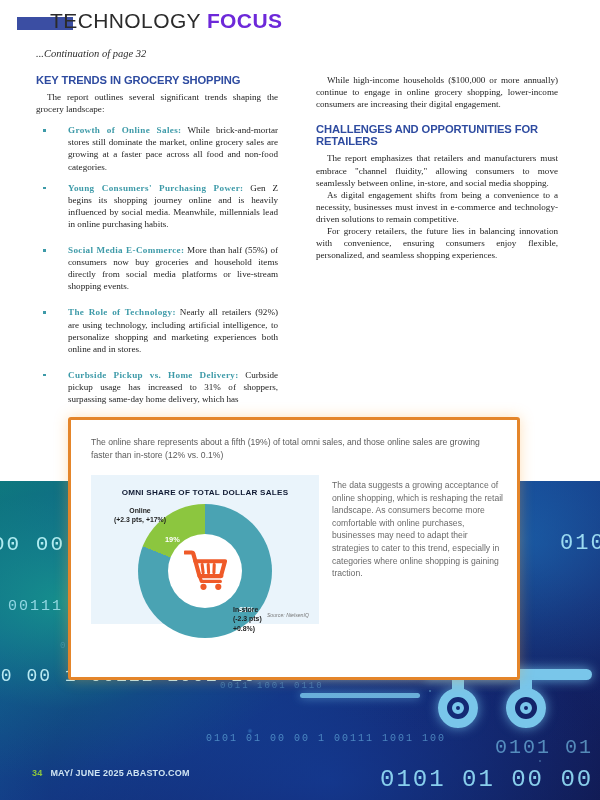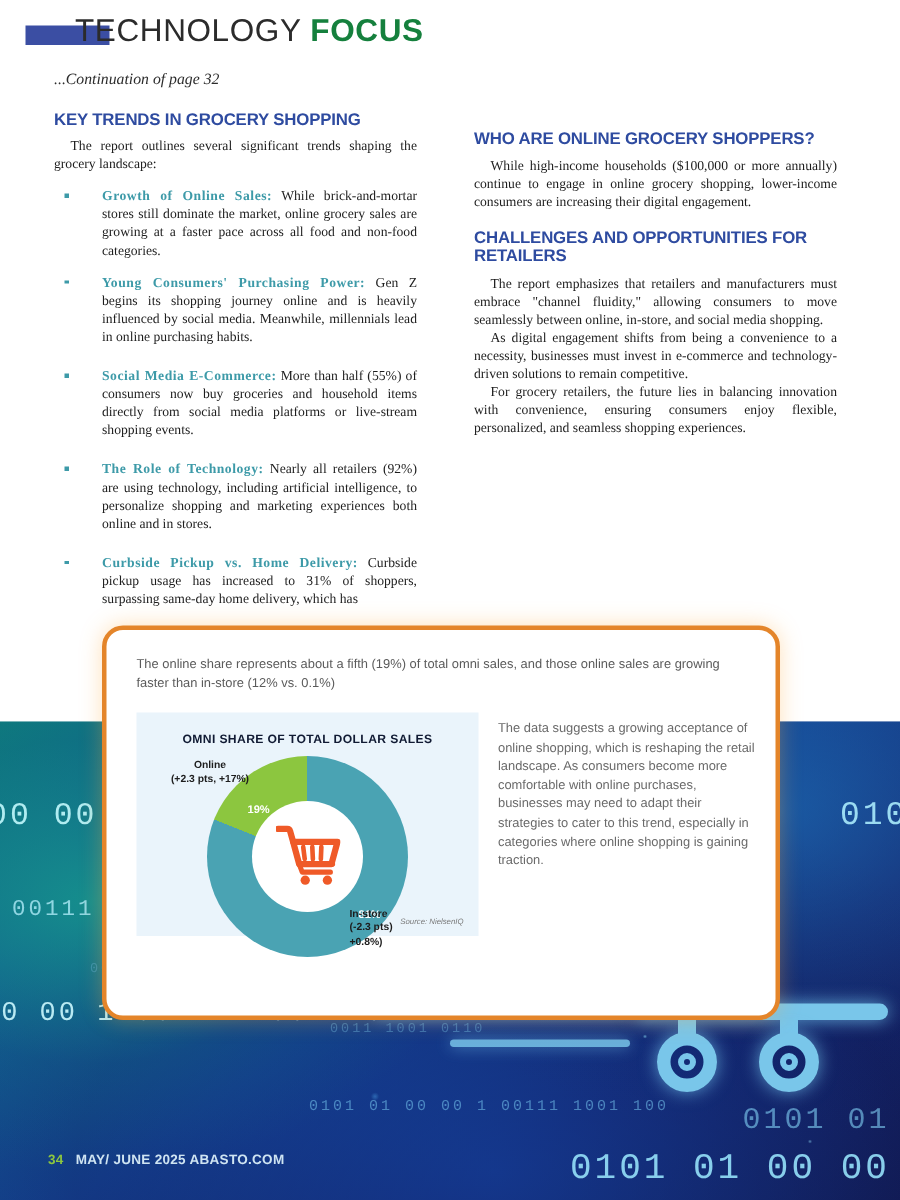--- a/index.html
+++ b/index.html
@@ -134,21 +134,21 @@
   }
   .header-title {
     position: absolute;
     left: 50px; top: 9px;
     font-family: "Liberation Sans", sans-serif;
     font-size: 21px;
     letter-spacing: .4px;
     color: #2b2b2b;
   }
   .header-title .focus {
-    color: #15803d;
+    color: #6d28d9;
     font-weight: 700;
   }
   .header-title .tech { font-weight: 400; }
 
   .continuation {
     position: absolute;
     left: 36px; top: 48px;
     font-family: "Liberation Serif", serif;
     font-style: italic;
     font-size: 10.5px;
@@ -210,21 +210,21 @@
 
   
   .callout {
     position: absolute;
     left: 68px;
     top: 417px;
     width: 452px;
     height: 263px;
     background: #ffffff;
     border: 3px solid #e4852a;
-    border-radius: 14px;
+    border-radius: 3px;
     box-shadow: 0 0 14px rgba(255,170,60,0.35);
     padding: 16px 20px 12px 20px;
   }
   .callout-intro {
     font-family: "Liberation Sans", sans-serif;
     font-size: 8.6px;
     line-height: 12.6px;
     color: #5b5b5b;
   }
 
@@ -393,21 +393,20 @@
       <li class="gap-top">
         <span class="lead">The Role of Technology:</span><span> Nearly all retailers (92%) are using technology, including artificial intelligence, to personalize shopping and marketing experiences both online and in stores.</span>
       </li>
       <li class="gap-top">
         <span class="lead">Curbside Pickup vs. Home Delivery:</span><span> Curbside pickup usage has increased to 31% of shoppers, surpassing same-day home delivery, which has</span>
       </li>
     </ul>
   </div>
 
   <div class="col col-right">
-    <div class="sec-head" style="margin-top:13px;">WHO ARE ONLINE GROCERY SHOPPERS?</div>
     <p>While high-income households ($100,000 or more annually) continue to engage in online grocery shopping, lower-income consumers are increasing their digital engagement.</p>
     <div class="sec-head" style="margin-top:13px;">CHALLENGES AND OPPORTUNITIES FOR RETAILERS</div>
     <p>The report emphasizes that retailers and manufacturers must embrace "channel fluidity," allowing consumers to move seamlessly between online, in-store, and social media shopping.</p>
     <p>As digital engagement shifts from being a convenience to a necessity, businesses must invest in e-commerce and technology-driven solutions to remain competitive.</p>
     <p>For grocery retailers, the future lies in balancing innovation with convenience, ensuring consumers enjoy flexible, personalized, and seamless shopping experiences.</p>
   </div>
 
   <div class="callout">
     <div class="callout-intro">The online share represents about a fifth (19%) of total omni sales, and those online sales are growing faster than in-store (12% vs. 0.1%)</div>
 

